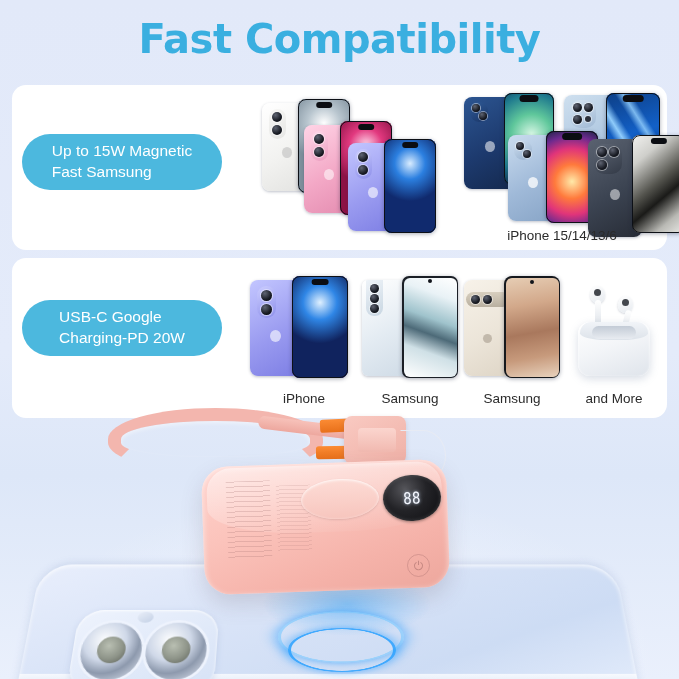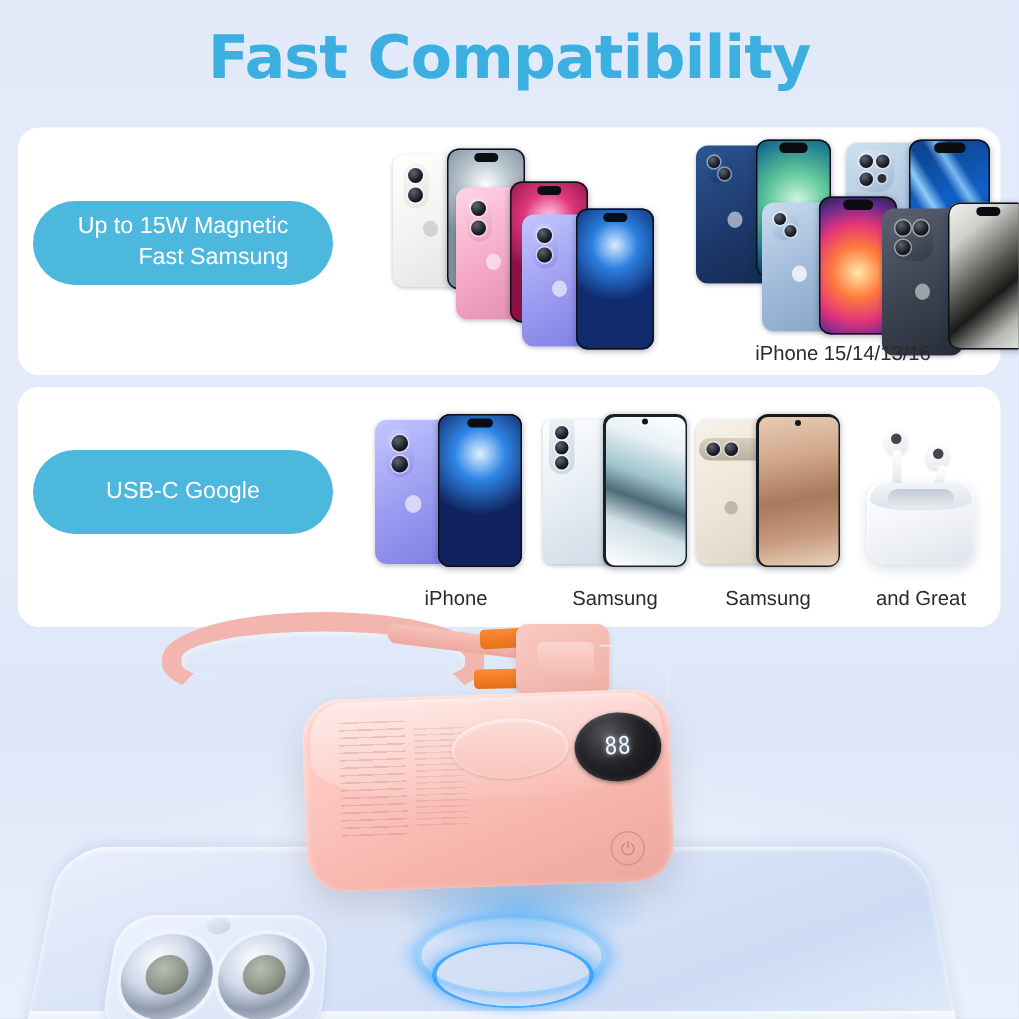--- a/index.html
+++ b/index.html
@@ -44,21 +44,21 @@
   #card-magnetic { top:85px; height:165px; }
   #card-wired    { top:258px; height:160px; }
 
   
   .pill {
     position:absolute;
     background:#4cb8de;
     color:#ffffff;
     border-radius:28px;
     display:flex; align-items:center; justify-content:center;
-    text-align:right;
+    text-align:left;
     line-height:1.35;
     font-size:15.5px;
     padding:8px 14px;
   }
   #pill-magnetic { left:10px;  top:49px; width:200px; height:56px; }
   #pill-wired    { left:10px;  top:42px; width:200px; height:56px; }
 
   
   .caption {
     position:absolute;
@@ -377,28 +377,29 @@
         </div>
         <div class="apple" style="left:22px; top:50px; width:10px; height:11px; background:rgba(255,255,255,.5);"></div>
       </div>
       <div class="phone front" style="left:172px; top:42px; width:54px; height:98px; background:#0c0e13;">
         <div class="scr" style="background:linear-gradient(140deg,#f2f2f0 0%,#cfcfcb 22%,#55554f 48%,#1a1a18 62%,#b9b9b4 82%,#ededea 100%);"></div>
         <div class="island"></div>
         <div class="bezel"></div>
       </div>
     </div>
 
-    <div class="caption" style="left:440px; top:143px; width:220px;">iPhone 15/14/13/16</div>
+    <div class="caption" style="left:440px; top:143px; width:220px;">iPhone 15/14/13/6</div>
   </div>
 
   <div class="card" id="card-wired">
 
     <div class="pill" id="pill-wired">
       <div>
         <span>USB-C Google</span><br>
+        <span>Charging-PD 20W</span>
       </div>
     </div>
 
     <div class="dev" style="left:238px; top:18px; width:108px; height:104px;">
       <div class="phone back" style="left:0px; top:4px; width:50px; height:96px;
                   background:linear-gradient(150deg,#c3c6ff 0%,#9a9bf0 55%,#7d7ee4 100%);">
         <div class="cam-pill" style="left:7px; top:6px; width:19px; height:32px; background:linear-gradient(150deg,#cbcdff,#8e90ea);">
           <div class="lens" style="left:4px; top:4px; width:11px; height:11px;"></div>
           <div class="lens" style="left:4px; top:18px; width:11px; height:11px;"></div>
         </div>
@@ -465,21 +466,21 @@
       <div style="position:absolute; left:54px; top:17px; width:7px; height:7px; border-radius:50%; background:#43474d;"></div>
 
       <div style="position:absolute; left:10px; top:40px; width:72px; height:54px; border-radius:12px;
                   background:linear-gradient(160deg,#ffffff 0%,#f3f5f8 45%,#dfe4eb 100%);
                   box-shadow:0 3px 8px rgba(120,135,165,.28), inset 0 1px 3px rgba(255,255,255,.9);"></div>
       <div style="position:absolute; left:12px; top:40px; width:68px; height:18px; border-radius:12px 12px 40% 40%;
                   background:linear-gradient(180deg,#f1f4f8,#dde3ea);"></div>
       <div style="position:absolute; left:24px; top:44px; width:44px; height:13px; border-radius:7px;
                   background:linear-gradient(180deg,#c3cbd6,#e8ecf1);"></div>
     </div>
-    <div class="caption" style="left:548px; top:133px; width:108px;">and Great</div>
+    <div class="caption" style="left:548px; top:133px; width:108px;">and More</div>
   </div>
 
   <div id="cable">
     <div class="cable-loop"></div>
     <div class="cable-tail"></div>
     <div class="conn-orange" id="conn-a"></div>
     <div class="conn-orange" id="conn-b"></div>
     <div class="conn-body"></div>
     <div class="conn-tab"></div>
     <div class="lanyard"></div>

